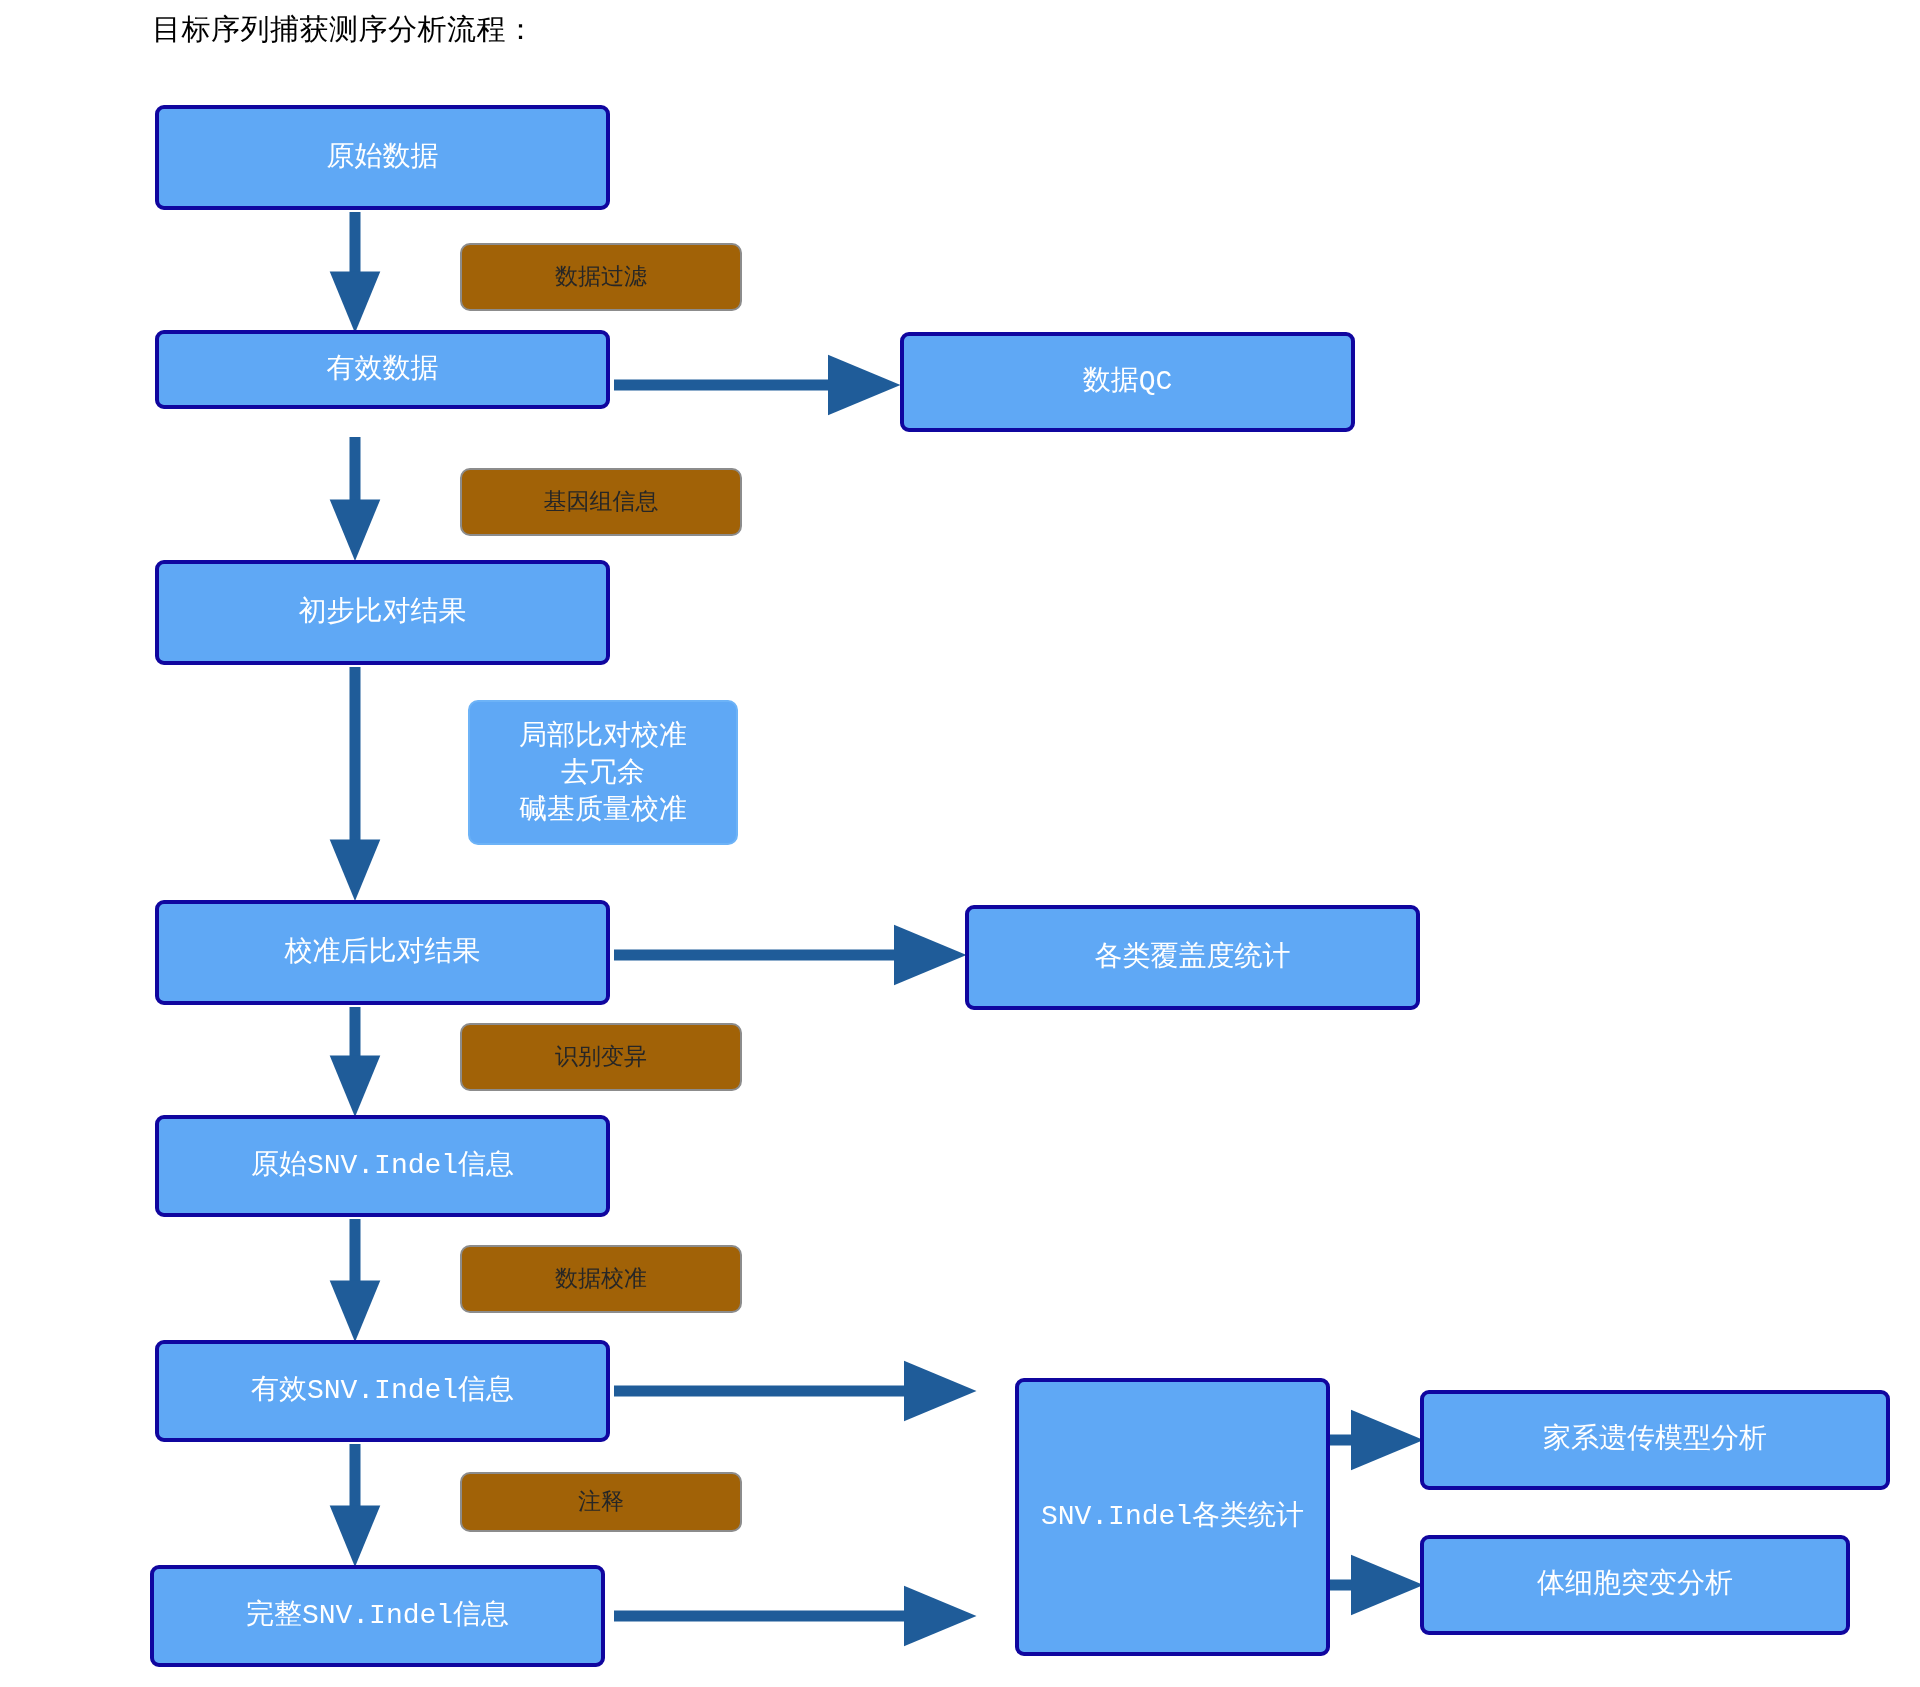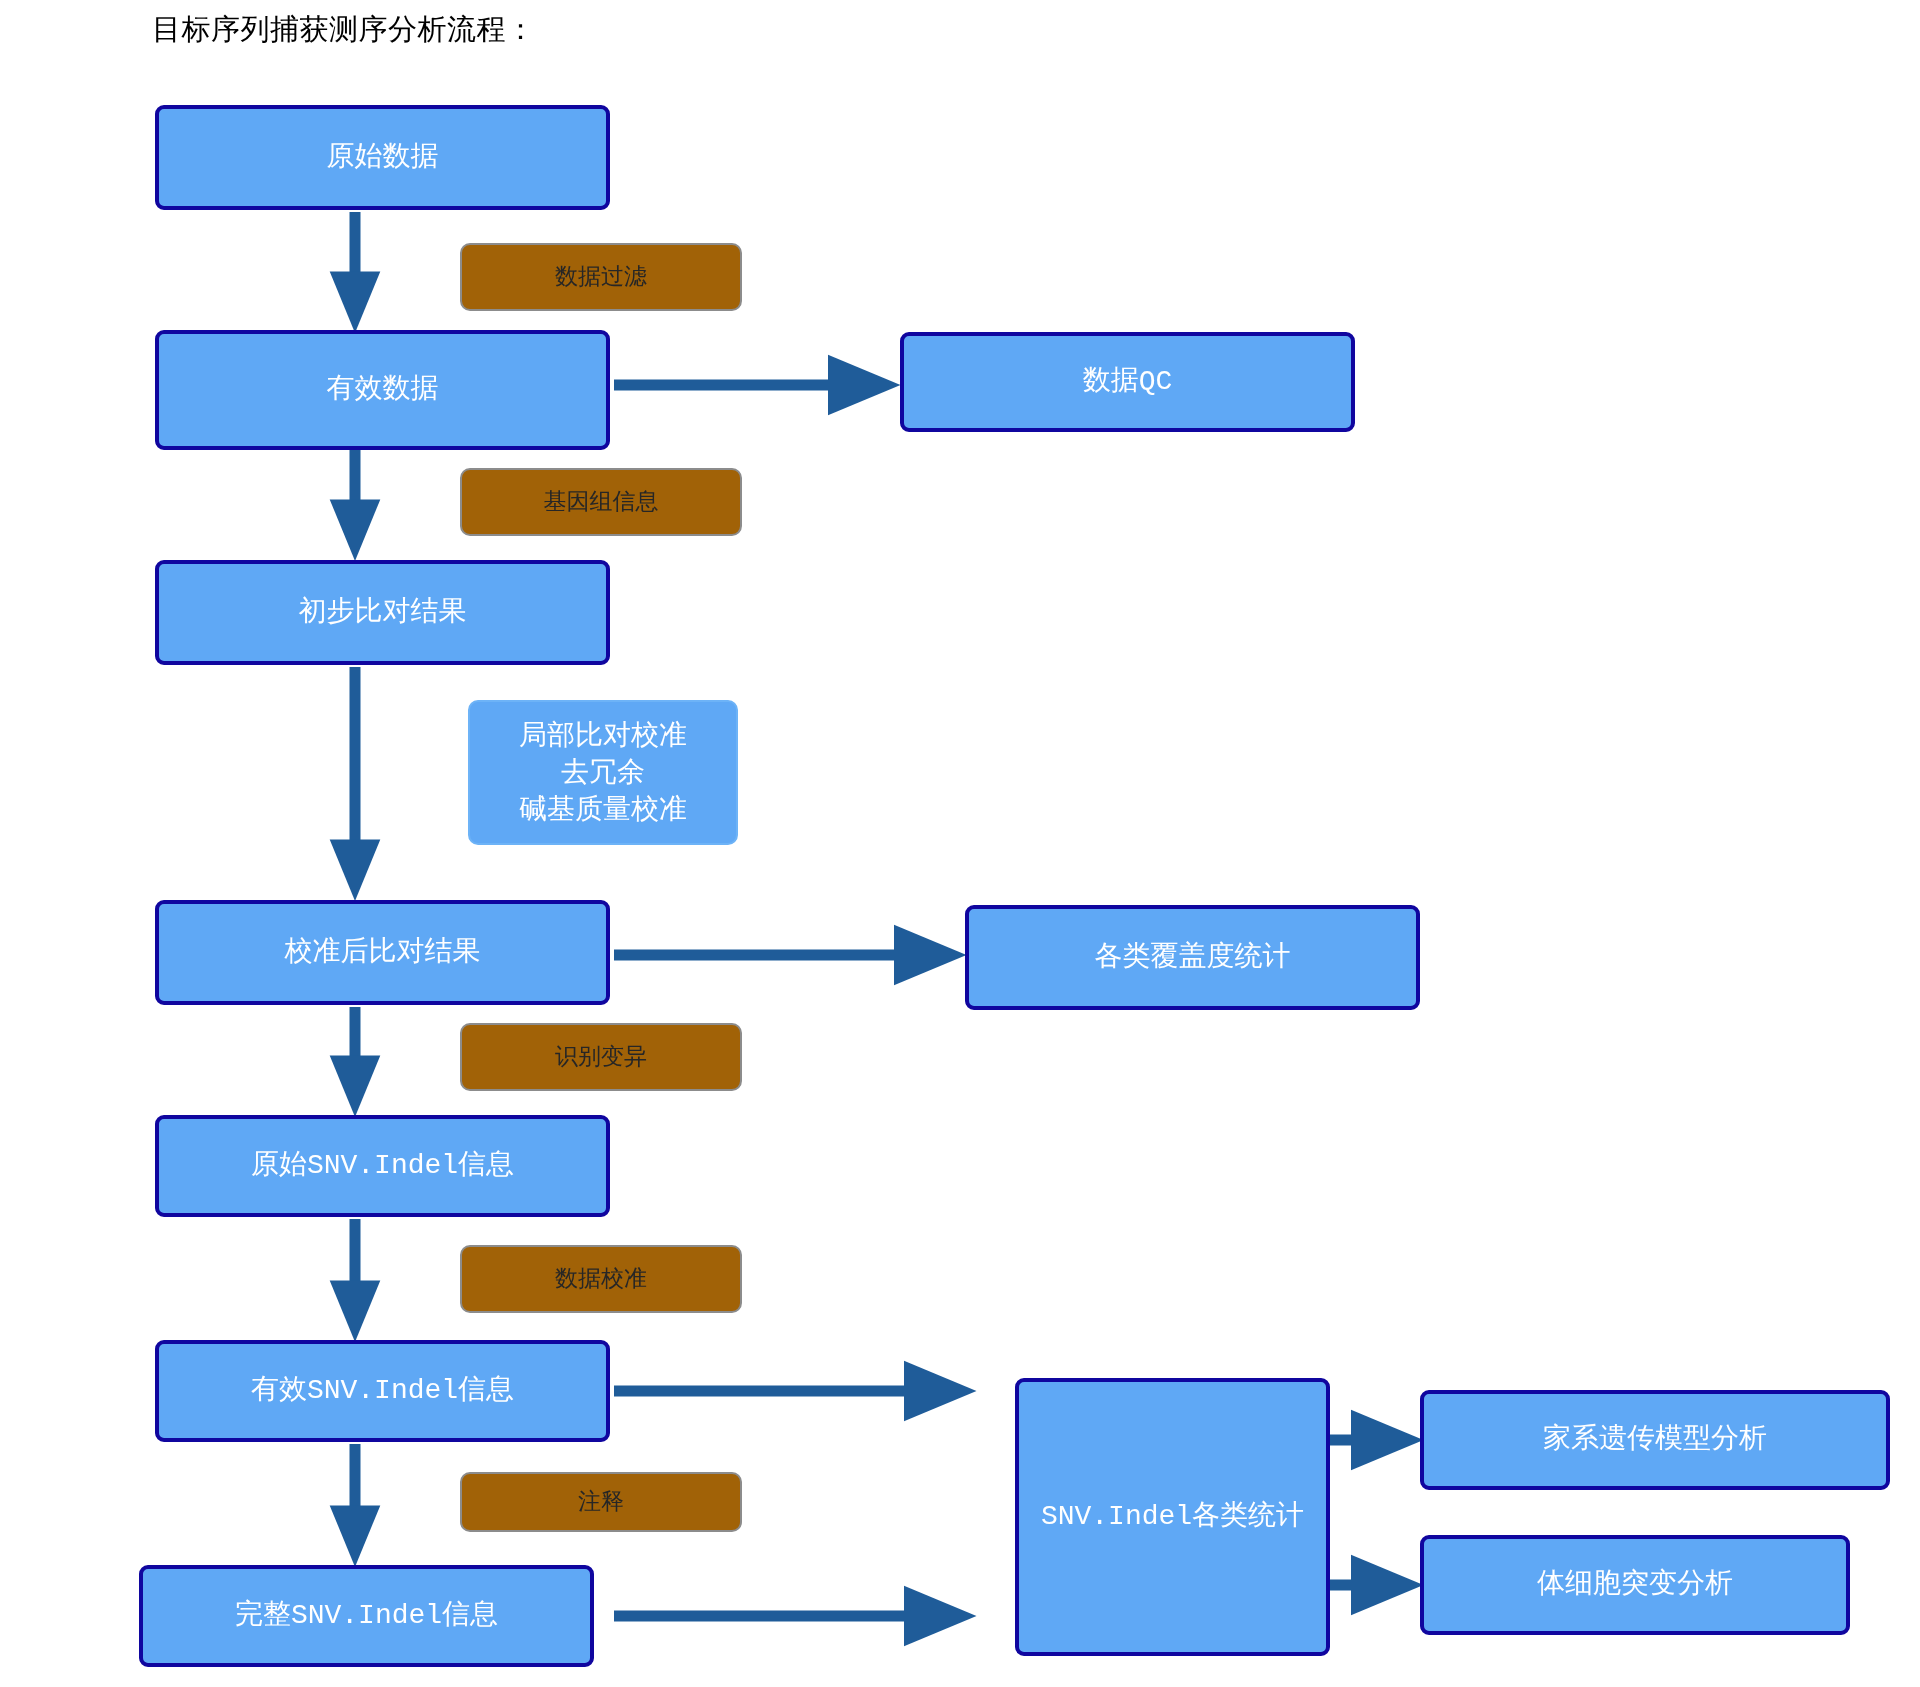--- a/index.html
+++ b/index.html
@@ -121,28 +121,28 @@
       <line x1="614" y1="385" x2="862" y2="385" stroke-width="11" marker-end="url(#ah)"></line>
       <line x1="614" y1="955" x2="928" y2="955" stroke-width="11" marker-end="url(#ah)"></line>
       <line x1="614" y1="1391" x2="938" y2="1391" stroke-width="11" marker-end="url(#ah)"></line>
       <line x1="614" y1="1616" x2="938" y2="1616" stroke-width="11" marker-end="url(#ah)"></line>
       <line x1="1318" y1="1440" x2="1385" y2="1440" stroke-width="11" marker-end="url(#ah)"></line>
       <line x1="1318" y1="1585" x2="1385" y2="1585" stroke-width="11" marker-end="url(#ah)"></line>
     </g>
   </svg>
 
   <div class="node" style="left:155px;top:105px;width:455px;height:105px;">原始数据</div>
-  <div class="node" style="left:155px;top:330px;width:455px;height:120px;">有效数据</div>
+  <div class="node" style="left:155px;top:330px;width:455px;height:79px;">有效数据</div>
   <div class="node" style="left:900px;top:332px;width:455px;height:100px;">数据QC</div>
   <div class="node" style="left:155px;top:560px;width:455px;height:105px;">初步比对结果</div>
   <div class="node" style="left:155px;top:900px;width:455px;height:105px;">校准后比对结果</div>
   <div class="node" style="left:965px;top:905px;width:455px;height:105px;">各类覆盖度统计</div>
   <div class="node" style="left:155px;top:1115px;width:455px;height:102px;">原始SNV.Indel信息</div>
   <div class="node" style="left:155px;top:1340px;width:455px;height:102px;">有效SNV.Indel信息</div>
-  <div class="node" style="left:139px;top:1565px;width:455px;height:102px;">完整SNV.Indel信息</div>
+  <div class="node" style="left:150px;top:1565px;width:455px;height:102px;">完整SNV.Indel信息</div>
   <div class="node" style="left:975px;top:1378px;width:315px;height:278px;margin-left:40px;">SNV.Indel各类统计</div>
   <div class="node" style="left:1420px;top:1390px;width:470px;height:100px;">家系遗传模型分析</div>
   <div class="node" style="left:1420px;top:1535px;width:430px;height:100px;">体细胞突变分析</div>
 
   <div class="soft-box" style="left:468px;top:700px;width:270px;height:145px;">局部比对校准
 去冗余
 碱基质量校准</div>
 
   <div class="label-box" style="left:460px;top:243px;width:282px;height:68px;">数据过滤</div>
   <div class="label-box" style="left:460px;top:468px;width:282px;height:68px;">基因组信息</div>

